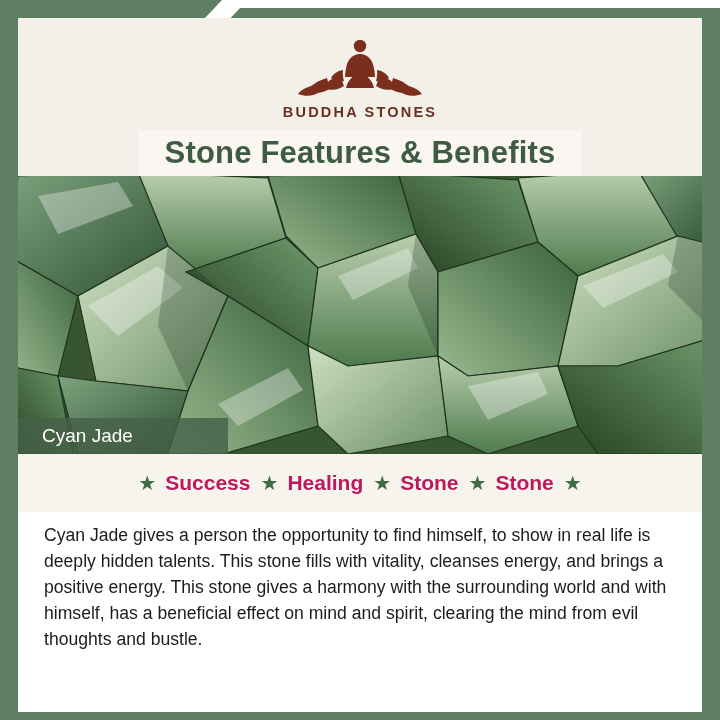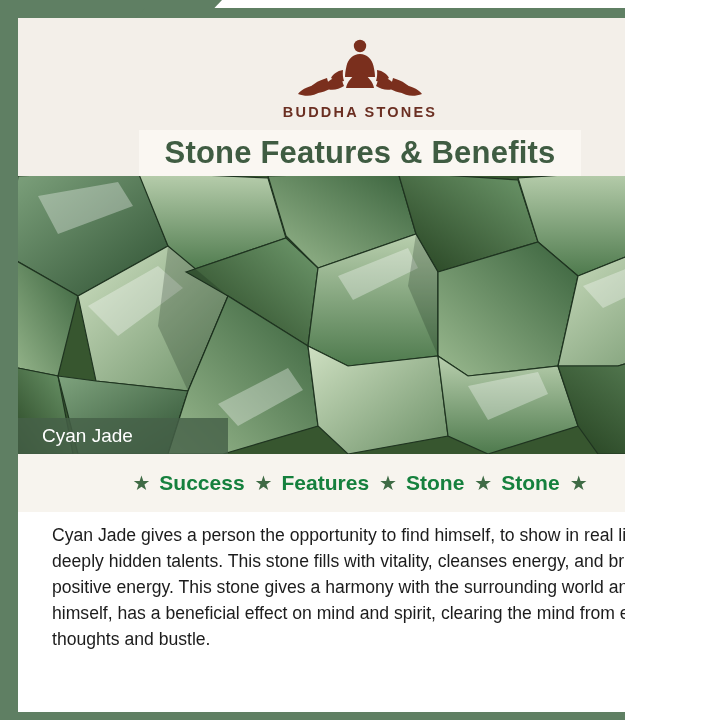--- a/index.html
+++ b/index.html
@@ -8,21 +8,21 @@
   }
   body {
     width: 720px;
     height: 720px;
     background: #ffffff;
     font-family: "Liberation Sans", sans-serif;
     overflow: hidden;
   }
   .page {
     position: relative;
-    width: 625px;
+    width: 720px;
     height: 720px;
     background: #ffffff;
     overflow: hidden;
   }
   
   .frame-top-left {
     position: absolute;
     left: 0;
     top: 0;
     width: 205px;
@@ -183,30 +183,30 @@
     display: flex;
     align-items: center;
     gap: 9px;
   }
   .star {
     color: #3f6b45;
     font-size: 20px;
     line-height: 1;
   }
   .benefit-label {
-    color: #15803d;
+    color: #be185d;
     font-size: 21px;
     font-weight: bold;
     font-family: "Liberation Sans", sans-serif;
   }
 
   
   .body-text {
     background: #ffffff;
-    padding: 10px 26px 0 34px;
+    padding: 10px 26px 0 26px;
     font-size: 17.6px;
     line-height: 1.48;
     color: #1c1c1c;
     font-family: "Liberation Sans", sans-serif;
   }
 </style>
 </head>
 <body>
 
 <div class="page">
@@ -308,21 +308,21 @@
       </div>
     </div>
 
     <div class="benefits">
       <div class="benefit-item">
         <span class="star">★</span>
         <span class="benefit-label">Success</span>
       </div>
       <div class="benefit-item">
         <span class="star">★</span>
-        <span class="benefit-label">Features</span>
+        <span class="benefit-label">Healing</span>
       </div>
       <div class="benefit-item">
         <span class="star">★</span>
         <span class="benefit-label">Stone</span>
       </div>
       <div class="benefit-item">
         <span class="star">★</span>
         <span class="benefit-label">Stone</span>
       </div>
       <div class="benefit-item">

